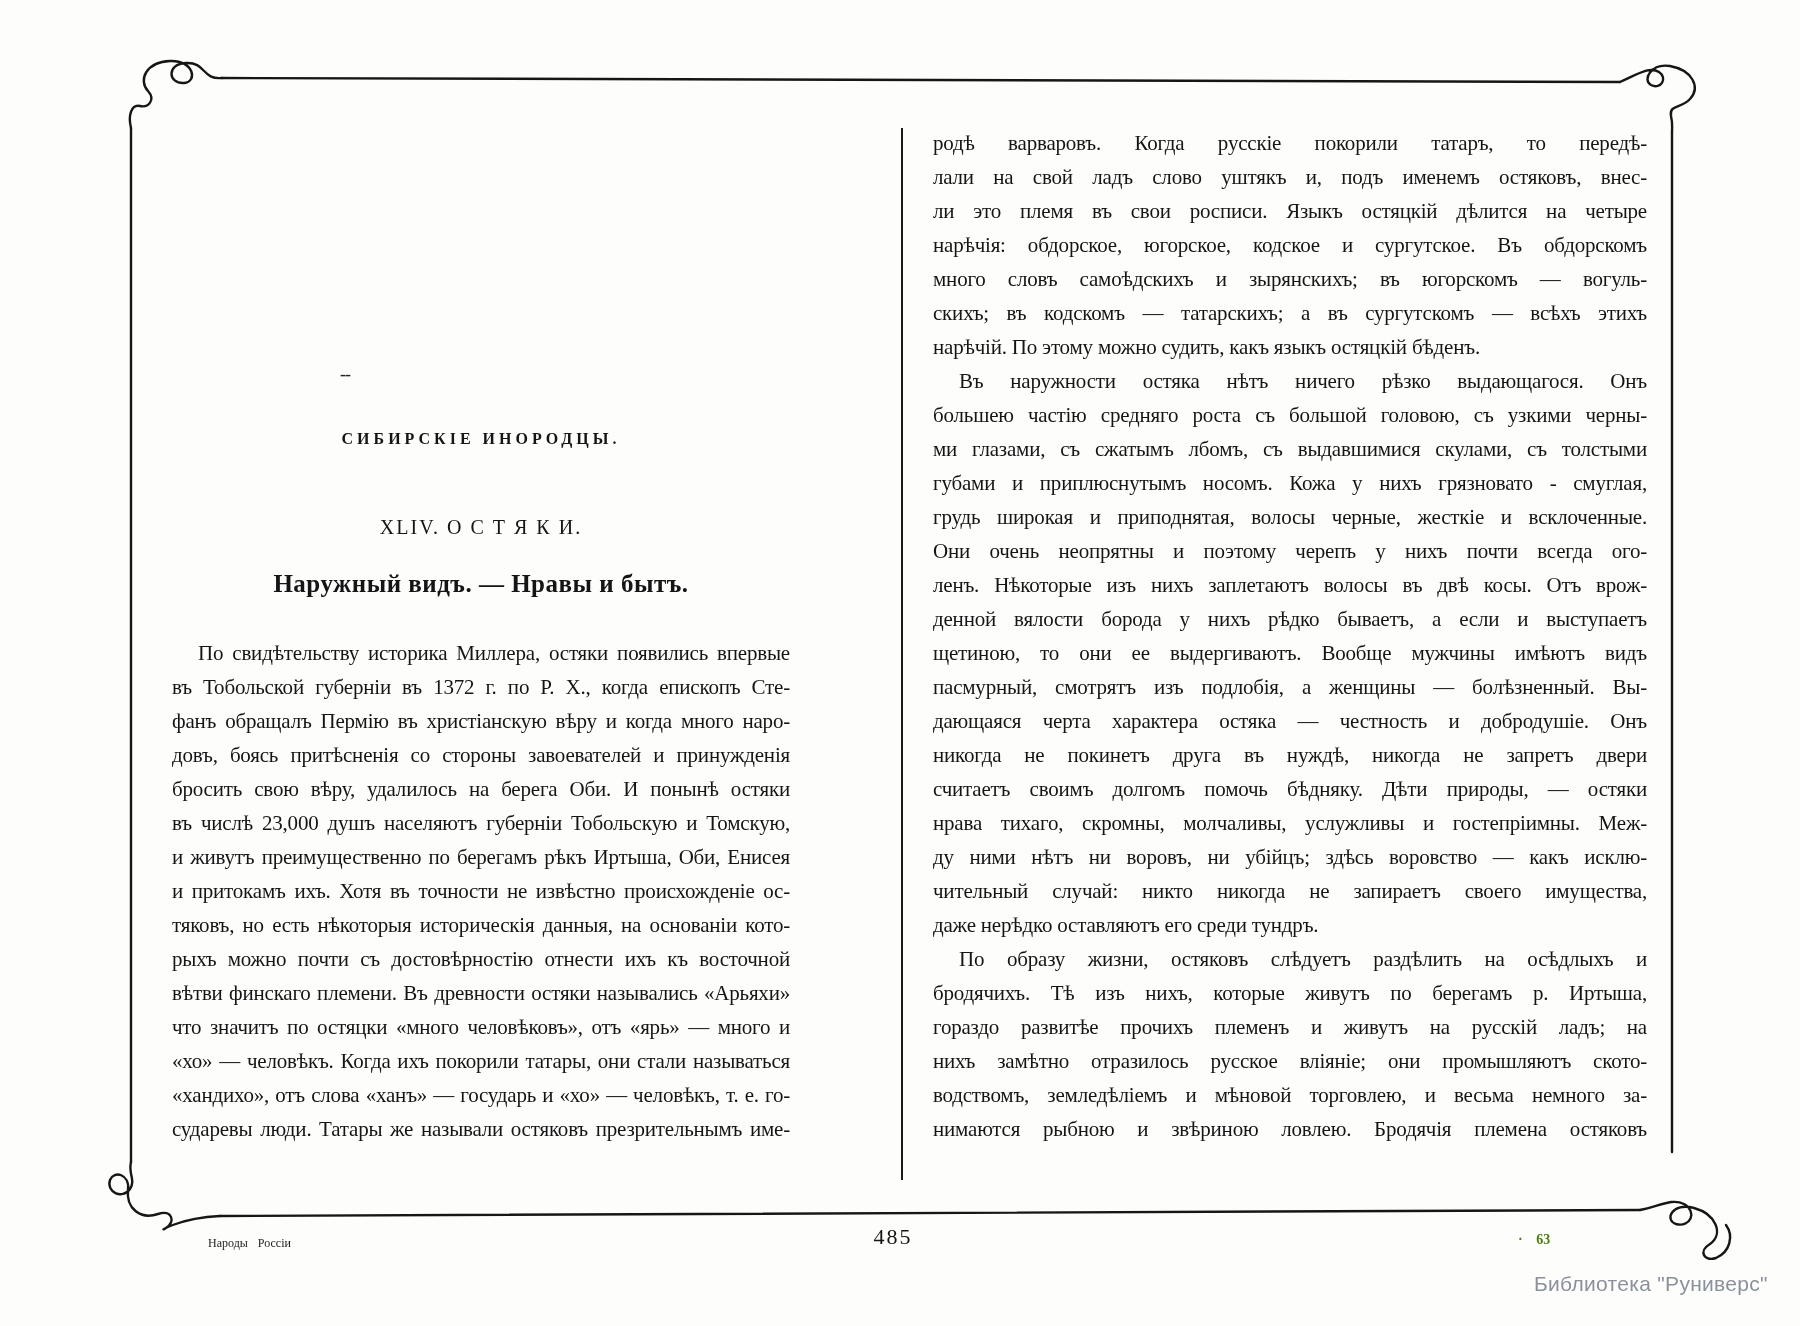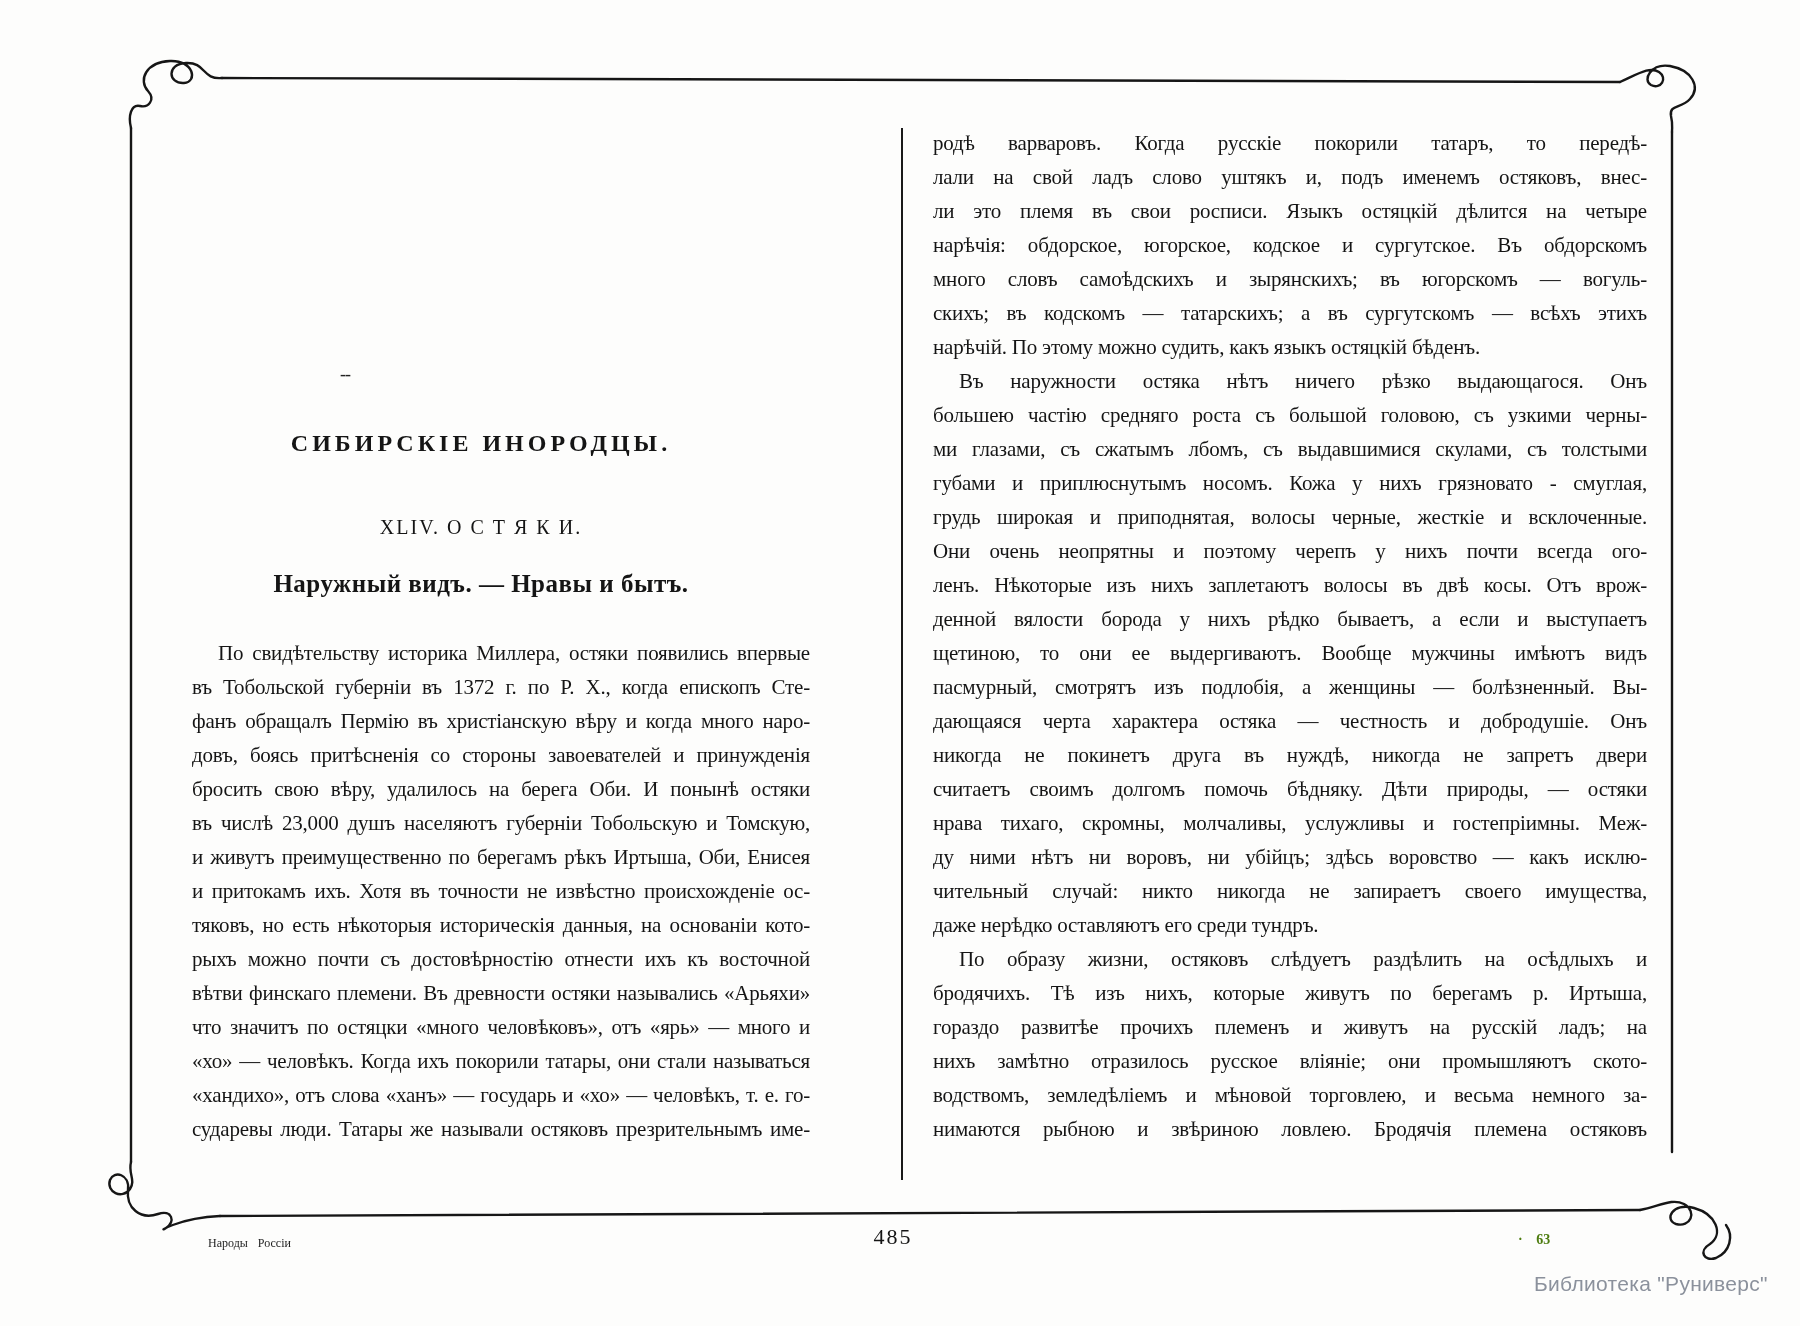--- a/index.html
+++ b/index.html
@@ -17,34 +17,34 @@
     background:#191919;
   }
   .leftcol{position:absolute;left:172px;top:0;width:618px;}
   .rightcol{position:absolute;left:933px;top:126px;width:714px;}
   .stray-dash{
     position:absolute;left:340px;top:364px;
     font-size:18px;letter-spacing:-1px;color:#222;
   }
   .section-title{
     position:absolute;left:0;top:430px;width:618px;
-    text-align:center;font-size:24px;font-weight:700;
+    text-align:center;font-size:16px;font-weight:700;
     letter-spacing:4px;white-space:nowrap;
   }
   .chapter-heading{
     position:absolute;left:0;top:516px;width:618px;
     text-align:center;font-size:20px;font-weight:400;
     letter-spacing:2px;white-space:nowrap;
   }
   .subheading{
     position:absolute;left:0;top:570px;width:618px;
     text-align:center;font-size:25px;font-weight:700;
     letter-spacing:0.5px;white-space:nowrap;
   }
-  .body-lines{position:absolute;left:0;width:618px;margin-left:20px;}
+  .body-lines{position:absolute;left:0;width:618px;}
   .leftcol .body-lines{top:636px;}
   .rightcol-lines{width:714px;}
   .tline{
     font-size:21px;line-height:34px;height:34px;
     letter-spacing:-0.2px;
     text-align:justify;text-align-last:justify;
     white-space:normal;
   }
   .tline.nojust{text-align-last:left;}
   .tline.indent{text-indent:26px;}

